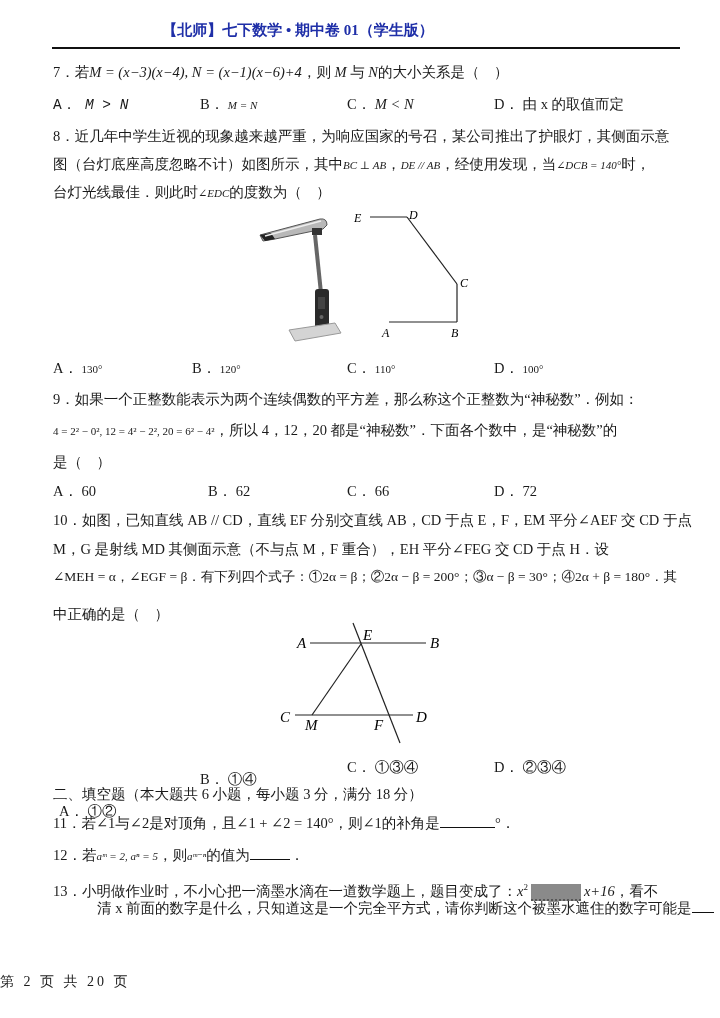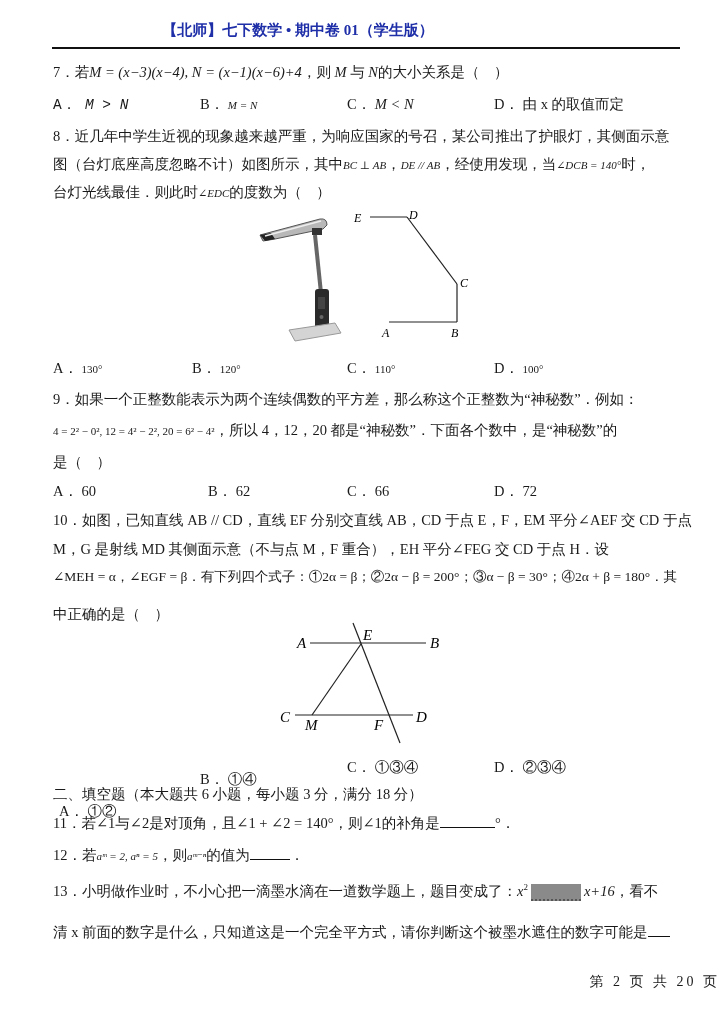--- a/index.html
+++ b/index.html
@@ -30,21 +30,21 @@
   .blank {
     display: inline-block; border-bottom: 1.5px solid #111; height: 14px; vertical-align: baseline;
   }
   .ink {
     display: inline-block; width: 50px; height: 17px; background: #8a8a8a;
     vertical-align: middle; margin: 0 3px;
     border-bottom: 2px dotted #555;
   }
   .figure { position: absolute; }
   .footer {
-    position: absolute; top: 973px; left: 0; width: 720px; text-align: right;
+    position: absolute; top: 973px; left: 0; width: 720px; text-align: left;
     font-size: 14px; letter-spacing: 3px;
   }
 </style>
 </head>
 <body>
 
 <div class="header">【北师】七下数学 • 期中卷 01（学生版）</div>
 <div class="header-rule"></div>
 
 <div class="line" style="top:63px;">
@@ -143,17 +143,17 @@
   <span>11．若∠1与∠2是对顶角，且∠1 + ∠2 = 140°，则∠1的补角是</span><span class="blank" style="width:55px;"></span><span>°．</span>
 </div>
 
 <div class="line" style="top:846px;">
   <span>12．若</span><span class="i small">aᵐ = 2, aⁿ = 5</span><span>，则</span><span class="i small">aᵐ⁻ⁿ</span><span>的值为</span><span class="blank" style="width:40px;"></span><span>．</span>
 </div>
 
 <div class="line" style="top:882px;">
   <span>13．小明做作业时，不小心把一滴墨水滴在一道数学题上，题目变成了：</span><span class="i">x</span><sup>2</sup><span class="ink"></span><span class="i">x+16</span><span>，看不</span>
 </div>
-<div class="line" style="top:923px;">
+<div class="line" style="top:899px;margin-left:44px;">
   <span>清 x 前面的数字是什么，只知道这是一个完全平方式，请你判断这个被墨水遮住的数字可能是</span><span class="blank" style="width:22px;"></span>
 </div>
 
 <div class="footer">第 2 页 共 20 页</div>
 
 </body></html>

